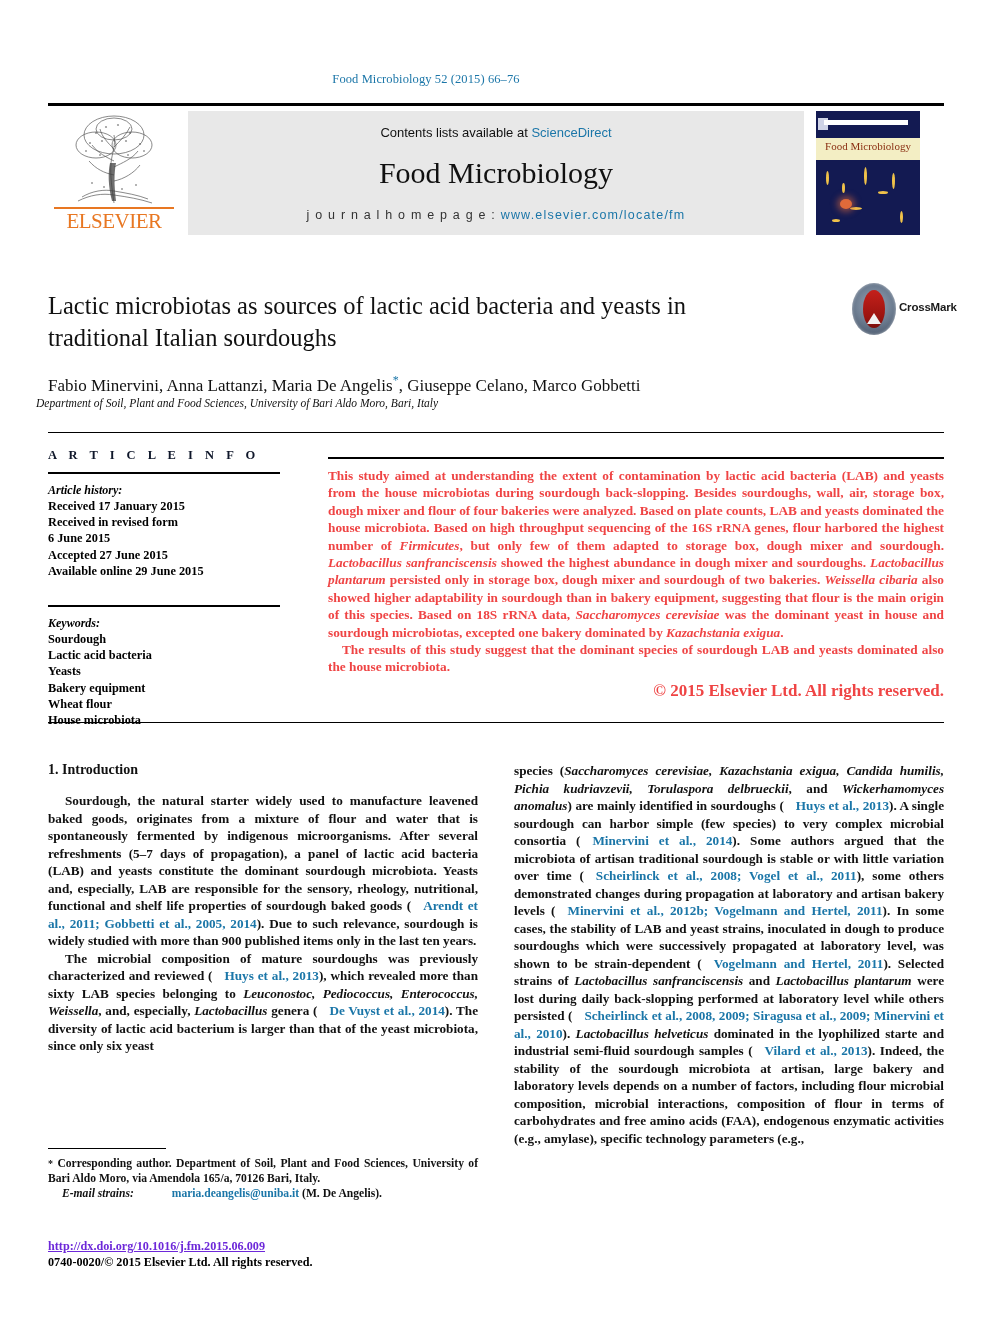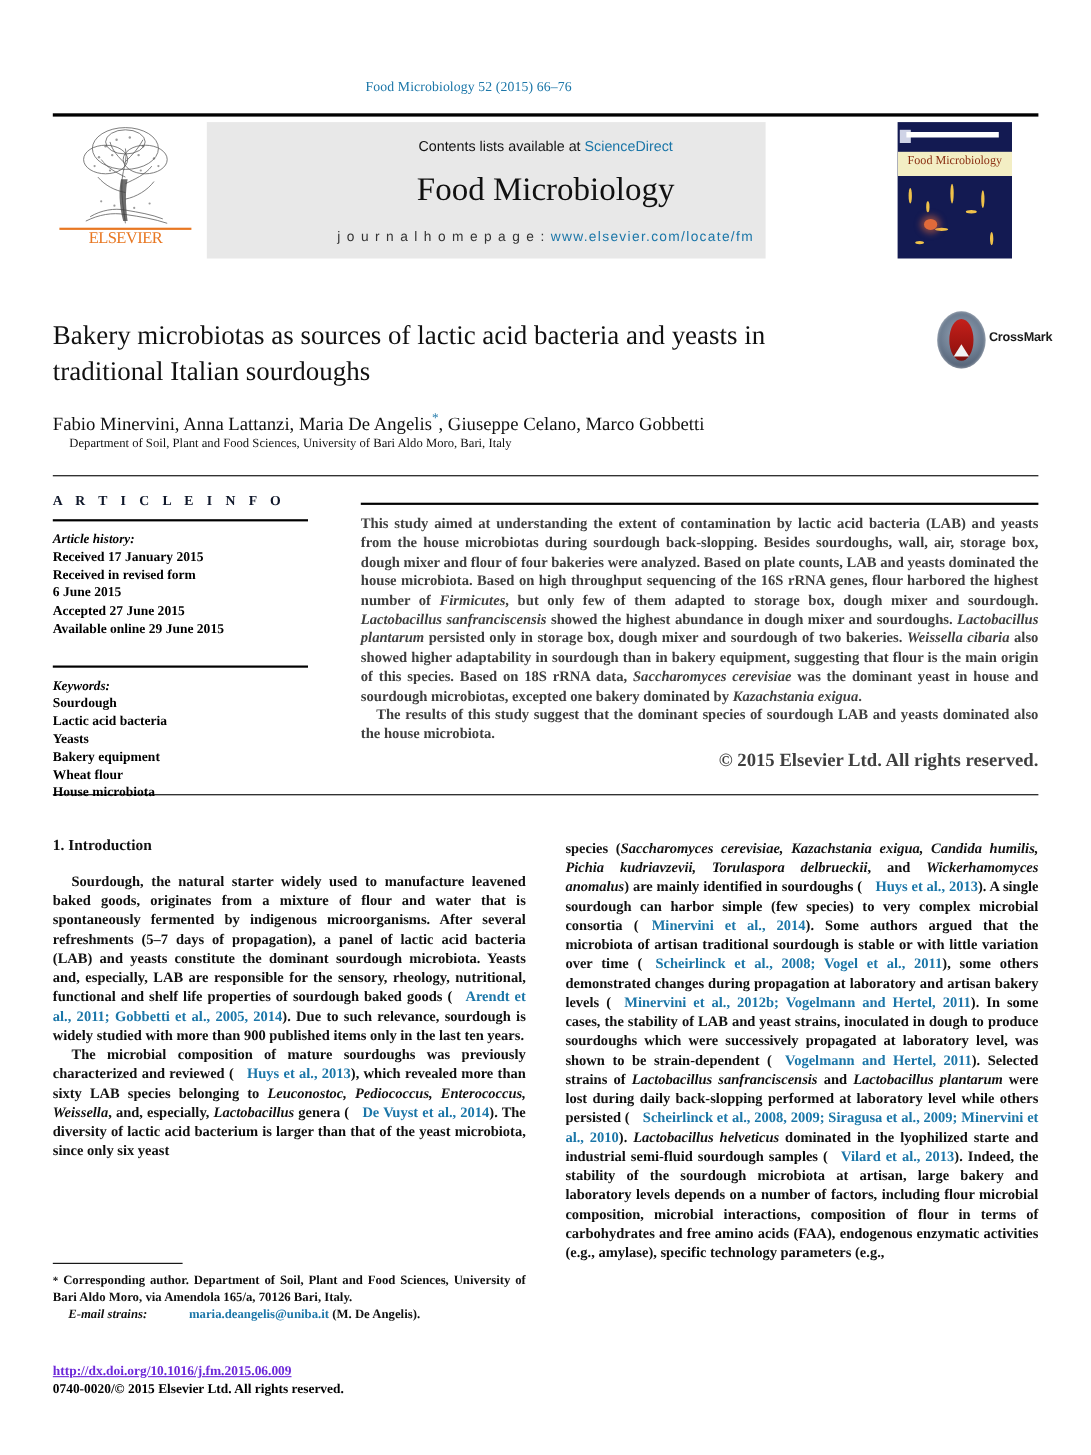--- a/index.html
+++ b/index.html
@@ -53,36 +53,36 @@
     width: 116px; height: 97px;
     overflow: hidden;
   }
   .tree-box svg { display: block; }
   .elsevier-word {
     position: absolute;
     left: 2px; top: 98px;
     width: 128px;
     text-align: center;
     font-family: "Liberation Serif", serif;
-    font-size: 15px;
+    font-size: 21px;
     letter-spacing: -0.5px;
     color: #e87722;
     font-weight: 400;
   }
   .elsevier-rule {
     position: absolute;
     left: 6px; top: 96px;
     width: 120px; height: 2px;
     background: #e87722;
   }
 
   .contents-panel {
     position: absolute;
     left: 140px; top: 5px;
-    width: 508px;
+    width: 616px;
     height: 124px;
     background: #e8e8e8;
   }
   .contents-line {
     position: absolute;
     left: 0; top: 14px;
     width: 616px;
     text-align: center;
     font-family: "Liberation Sans", sans-serif;
     font-size: 13px;
@@ -180,23 +180,24 @@
     font-size: 17px;
     color: #111;
   }
   .authors .star {
     color: #1b76a8;
     font-size: 12px;
     vertical-align: super;
   }
   .affiliation {
     position: absolute;
-    left: 63px; top: 397px;
+    left: 36px; top: 397px;
     width: 800px;
     font-family: "Liberation Serif", serif;
+    font-style: italic;
     font-size: 11.5px;
     color: #111;
   }
 
   .crossmark {
     position: absolute;
     left: 852px; top: 283px;
     width: 92px; height: 52px;
   }
   .cm-disc {
@@ -281,21 +282,21 @@
     font-weight: 600;
   }
   .info-gap {
     height: 17px;
   }
   .abstract-body {
     font-size: 13.3px;
     line-height: 17.4px;
     text-align: justify;
     font-weight: 600;
-    color: #404040;
+    color: #ef4444;
   }
   .abstract-body p {
     margin: 0;
   }
   .abstract-body p.indent {
     text-indent: 14px;
   }
   .copyright {
     margin-top: 6px;
     text-align: right;
@@ -449,21 +450,21 @@
       <div class="cover-speck" style="left:48px; top:56px; width:3px; height:18px;"></div>
       <div class="cover-speck" style="left:62px; top:80px; width:10px; height:3px;"></div>
       <div class="cover-speck" style="left:76px; top:62px; width:3px; height:16px;"></div>
       <div class="cover-speck" style="left:34px; top:96px; width:12px; height:3px;"></div>
       <div class="cover-speck" style="left:84px; top:100px; width:3px; height:12px;"></div>
       <div class="cover-speck" style="left:16px; top:108px; width:8px; height:3px;"></div>
       <div class="cover-blob" style="left:24px; top:88px; width:12px; height:10px;"></div>
     </div>
   </div>
 
-  <div class="title">Bakery microbiotas as sources of lactic acid bacteria and yeasts in traditional Italian sourdoughs</div>
+  <div class="title">Lactic microbiotas as sources of lactic acid bacteria and yeasts in traditional Italian sourdoughs</div>
 
   <div class="authors">
     <span>Fabio Minervini, Anna Lattanzi, Maria De Angelis</span><span class="star">*</span><span>, Giuseppe Celano, Marco Gobbetti</span>
   </div>
   <div class="affiliation">Department of Soil, Plant and Food Sciences, University of Bari Aldo Moro, Bari, Italy</div>
 
   <div class="crossmark">
     <div class="cm-disc">
       <div class="cm-inner"></div>
       <div class="cm-tick"></div>

